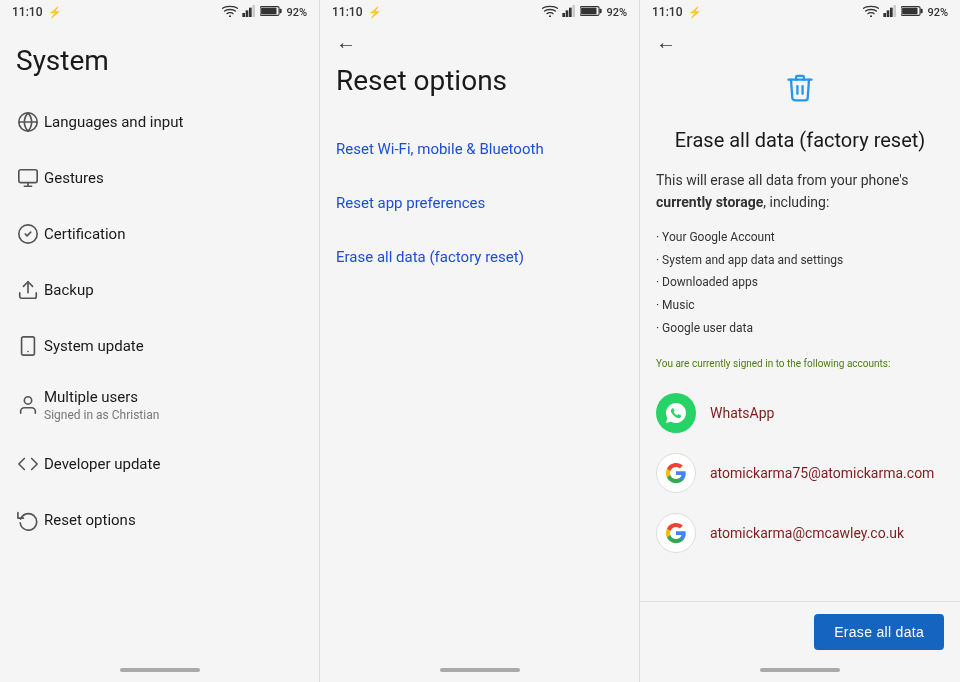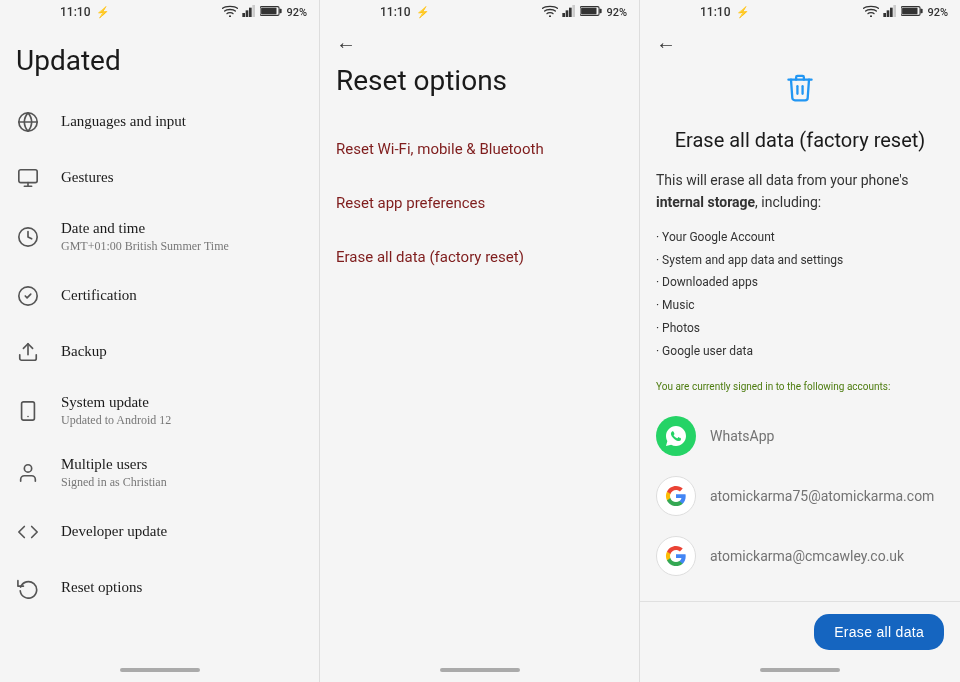--- a/index.html
+++ b/index.html
@@ -28,21 +28,21 @@
       display: flex;
       justify-content: space-between;
       align-items: center;
       padding: 4px 12px;
       font-size: 12px;
       font-weight: 500;
       color: #333;
       height: 24px;
     }
 
-    .status-left { display: flex; align-items: center; gap: 6px; margin-left: 48px; }
+    .status-left { display: flex; align-items: center; gap: 6px; }
     .status-right { display: flex; align-items: center; gap: 4px; font-size: 11px; }
 
     
     .top-bar {
       padding: 8px 16px 4px;
       display: flex;
       align-items: center;
     }
 
     .back-arrow {
@@ -65,23 +65,22 @@
     .settings-list {
       flex: 1;
       overflow-y: auto;
     }
 
     .settings-item {
       display: flex;
       align-items: center;
       padding: 14px 16px;
       cursor: pointer;
-      gap: 21px;
+      gap: 4px;
       min-height: 56px;
-      font-family: Liberation Serif, serif;
     }
 
     .settings-item-icon {
       width: 24px;
       height: 24px;
       display: flex;
       align-items: center;
       justify-content: center;
       color: #555;
       font-size: 18px;
@@ -106,21 +105,21 @@
       margin-top: 2px;
     }
 
     
     .reset-list { flex: 1; padding-top: 8px; }
 
     .reset-item {
       padding: 18px 16px;
       cursor: pointer;
       font-size: 15px;
-      color: #7f1d1d;
+      color: #1d4ed8;
       font-weight: 400;
     }
 
     
     .erase-panel-content {
       flex: 1;
       overflow-y: auto;
       padding: 16px;
     }
 
@@ -191,38 +190,38 @@
       color: white;
     }
 
     .google-avatar {
       background: white;
       border: 1px solid #ddd;
     }
 
     .account-name {
       font-size: 14px;
-      color: #737373;
+      color: #7f1d1d;
     }
 
     
     .bottom-bar {
       padding: 12px 16px;
       display: flex;
       justify-content: flex-end;
       border-top: 1px solid #e0e0e0;
       background: #f5f5f5;
     }
 
     .erase-button {
       background: #1565C0;
       color: white;
       border: none;
       padding: 10px 20px;
-      border-radius: 15px;
+      border-radius: 4px;
       font-size: 14px;
       font-weight: 500;
       cursor: pointer;
       letter-spacing: 0.3px;
     }
 
     
     .nav-indicator {
       display: flex;
       justify-content: center;
@@ -287,21 +286,21 @@
         </svg>
       </span>
       <span style="font-size:11px;">92%</span>
     </div>
   </div>
 
   <div class="top-bar">
     
   </div>
 
-  <div class="page-title">Updated</div>
+  <div class="page-title">System</div>
 
   <div class="settings-list">
 
     <div class="settings-item">
       <div class="settings-item-icon">
         <svg class="svg-icon" viewBox="0 0 24 24">
           <circle cx="12" cy="12" r="10"></circle>
           <line x1="2" y1="12" x2="22" y2="12"></line>
           <path d="M12 2a15.3 15.3 0 0 1 4 10 15.3 15.3 0 0 1-4 10 15.3 15.3 0 0 1-4-10 15.3 15.3 0 0 1 4-10z"></path>
         </svg>
@@ -317,32 +316,20 @@
           <rect x="2" y="3" width="20" height="14" rx="2"></rect>
           <line x1="8" y1="21" x2="16" y2="21"></line>
           <line x1="12" y1="17" x2="12" y2="21"></line>
         </svg>
       </div>
       <div class="settings-item-content">
         <span class="settings-item-title">Gestures</span>
       </div>
     </div>
 
-    <div class="settings-item">
-      <div class="settings-item-icon">
-        <svg class="svg-icon" viewBox="0 0 24 24">
-          <circle cx="12" cy="12" r="10"></circle>
-          <polyline points="12 6 12 12 16 14"></polyline>
-        </svg>
-      </div>
-      <div class="settings-item-content">
-        <span class="settings-item-title">Date and time</span>
-        <span class="settings-item-subtitle">GMT+01:00 British Summer Time</span>
-      </div>
-    </div>
 
     <div class="settings-item">
       <div class="settings-item-icon">
         <svg class="svg-icon" viewBox="0 0 24 24">
           <path d="M12 2a10 10 0 1 0 0 20A10 10 0 0 0 12 2z"></path>
           <path d="M9 12l2 2 4-4"></path>
         </svg>
       </div>
       <div class="settings-item-content">
         <span class="settings-item-title">Certification</span>
@@ -364,21 +351,20 @@
 
     <div class="settings-item">
       <div class="settings-item-icon">
         <svg class="svg-icon" viewBox="0 0 24 24">
           <rect x="5" y="2" width="14" height="20" rx="2" ry="2"></rect>
           <line x1="12" y1="18" x2="12.01" y2="18"></line>
         </svg>
       </div>
       <div class="settings-item-content">
         <span class="settings-item-title">System update</span>
-        <span class="settings-item-subtitle">Updated to Android 12</span>
       </div>
     </div>
 
     <div class="settings-item">
       <div class="settings-item-icon">
         <svg class="svg-icon" viewBox="0 0 24 24">
           <path d="M20 21v-2a4 4 0 0 0-4-4H8a4 4 0 0 0-4 4v2"></path>
           <circle cx="12" cy="7" r="4"></circle>
         </svg>
       </div>
@@ -522,29 +508,28 @@
           <path d="M10 11v6"></path>
           <path d="M14 11v6"></path>
           <path d="M9 6V4a1 1 0 0 1 1-1h4a1 1 0 0 1 1 1v2"></path>
         </svg>
       </span>
     </div>
 
     <div class="erase-title">Erase all data (factory reset)</div>
 
     <div class="erase-description">
-      <span>This will erase all data from your phone's </span><strong>internal storage</strong><span>, including:</span>
+      <span>This will erase all data from your phone's </span><strong>currently storage</strong><span>, including:</span>
     </div>
 
     <div class="erase-list-items" id="erase-items">
         <div>· Your Google Account</div>
         <div>· System and app data and settings</div>
         <div>· Downloaded apps</div>
         <div>· Music</div>
-        <div>· Photos</div>
         <div>· Google user data</div>
       </div>
 
     <div class="accounts-label">You are currently signed in to the following accounts:</div>
 
     <div id="accounts-container">
         <div class="account-item">
           <div class="account-avatar whatsapp-avatar">
             <svg width="24" height="24" viewBox="0 0 24 24" fill="white">
       <path d="M12 2C6.48 2 2 6.48 2 12c0 1.85.5 3.58 1.37 5.06L2 22l5.1-1.34A9.94 9.94 0 0 0 12 22c5.52 0 10-4.48 10-10S17.52 2 12 2zm5.07 13.83c-.21.59-1.23 1.13-1.7 1.2-.44.07-.99.1-1.6-.1-.37-.12-.84-.28-1.45-.55-2.54-1.1-4.2-3.66-4.33-3.83-.13-.17-1.06-1.41-1.06-2.69 0-1.28.67-1.91.91-2.17.24-.26.52-.32.69-.32.17 0 .35.003.5.01.16.007.38-.06.59.45.21.52.72 1.75.78 1.88.06.13.1.28.02.45-.08.17-.12.28-.24.43-.12.15-.25.33-.36.44-.12.12-.24.25-.1.49.14.24.62.98 1.33 1.59.91.81 1.68 1.06 1.92 1.18.24.12.38.1.52-.06.14-.16.6-.7.76-.94.16-.24.32-.2.54-.12.22.08 1.4.66 1.64.78.24.12.4.18.46.28.06.1.06.57-.15 1.16z"></path>

